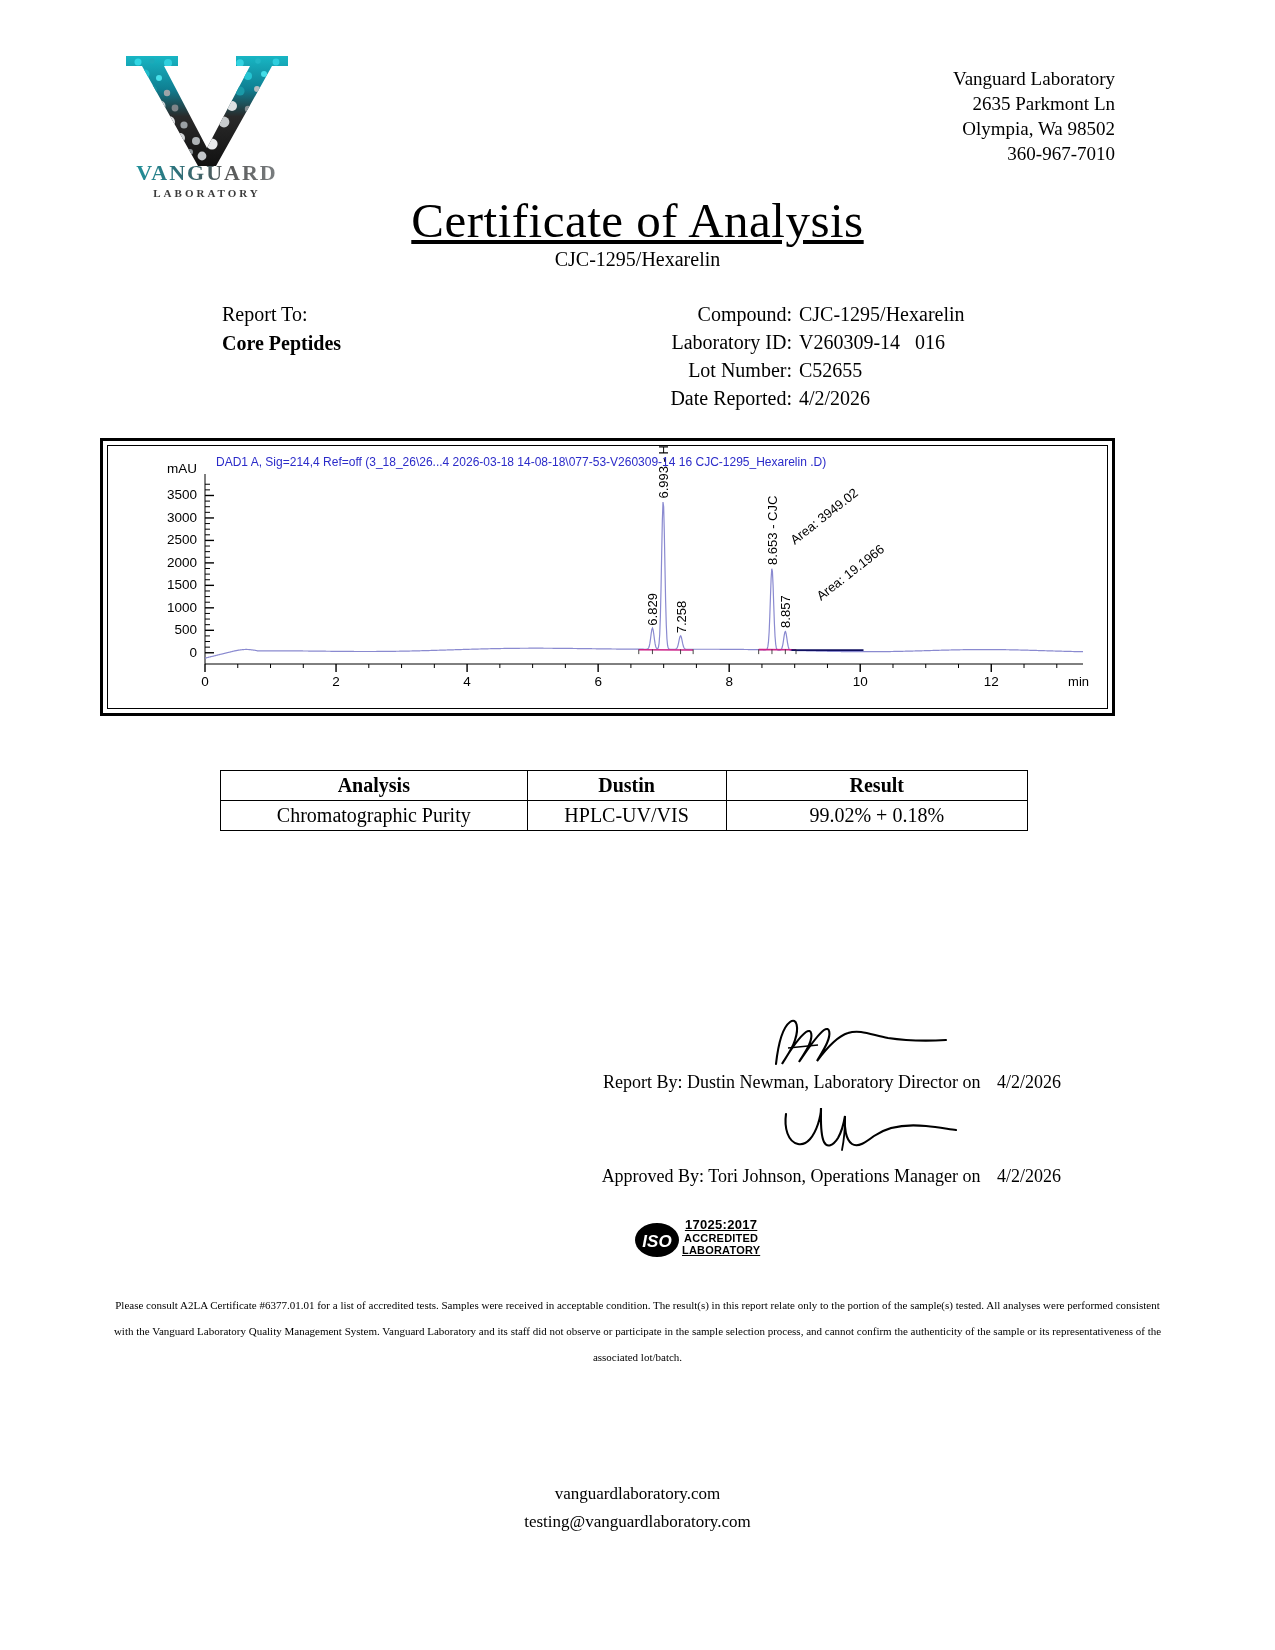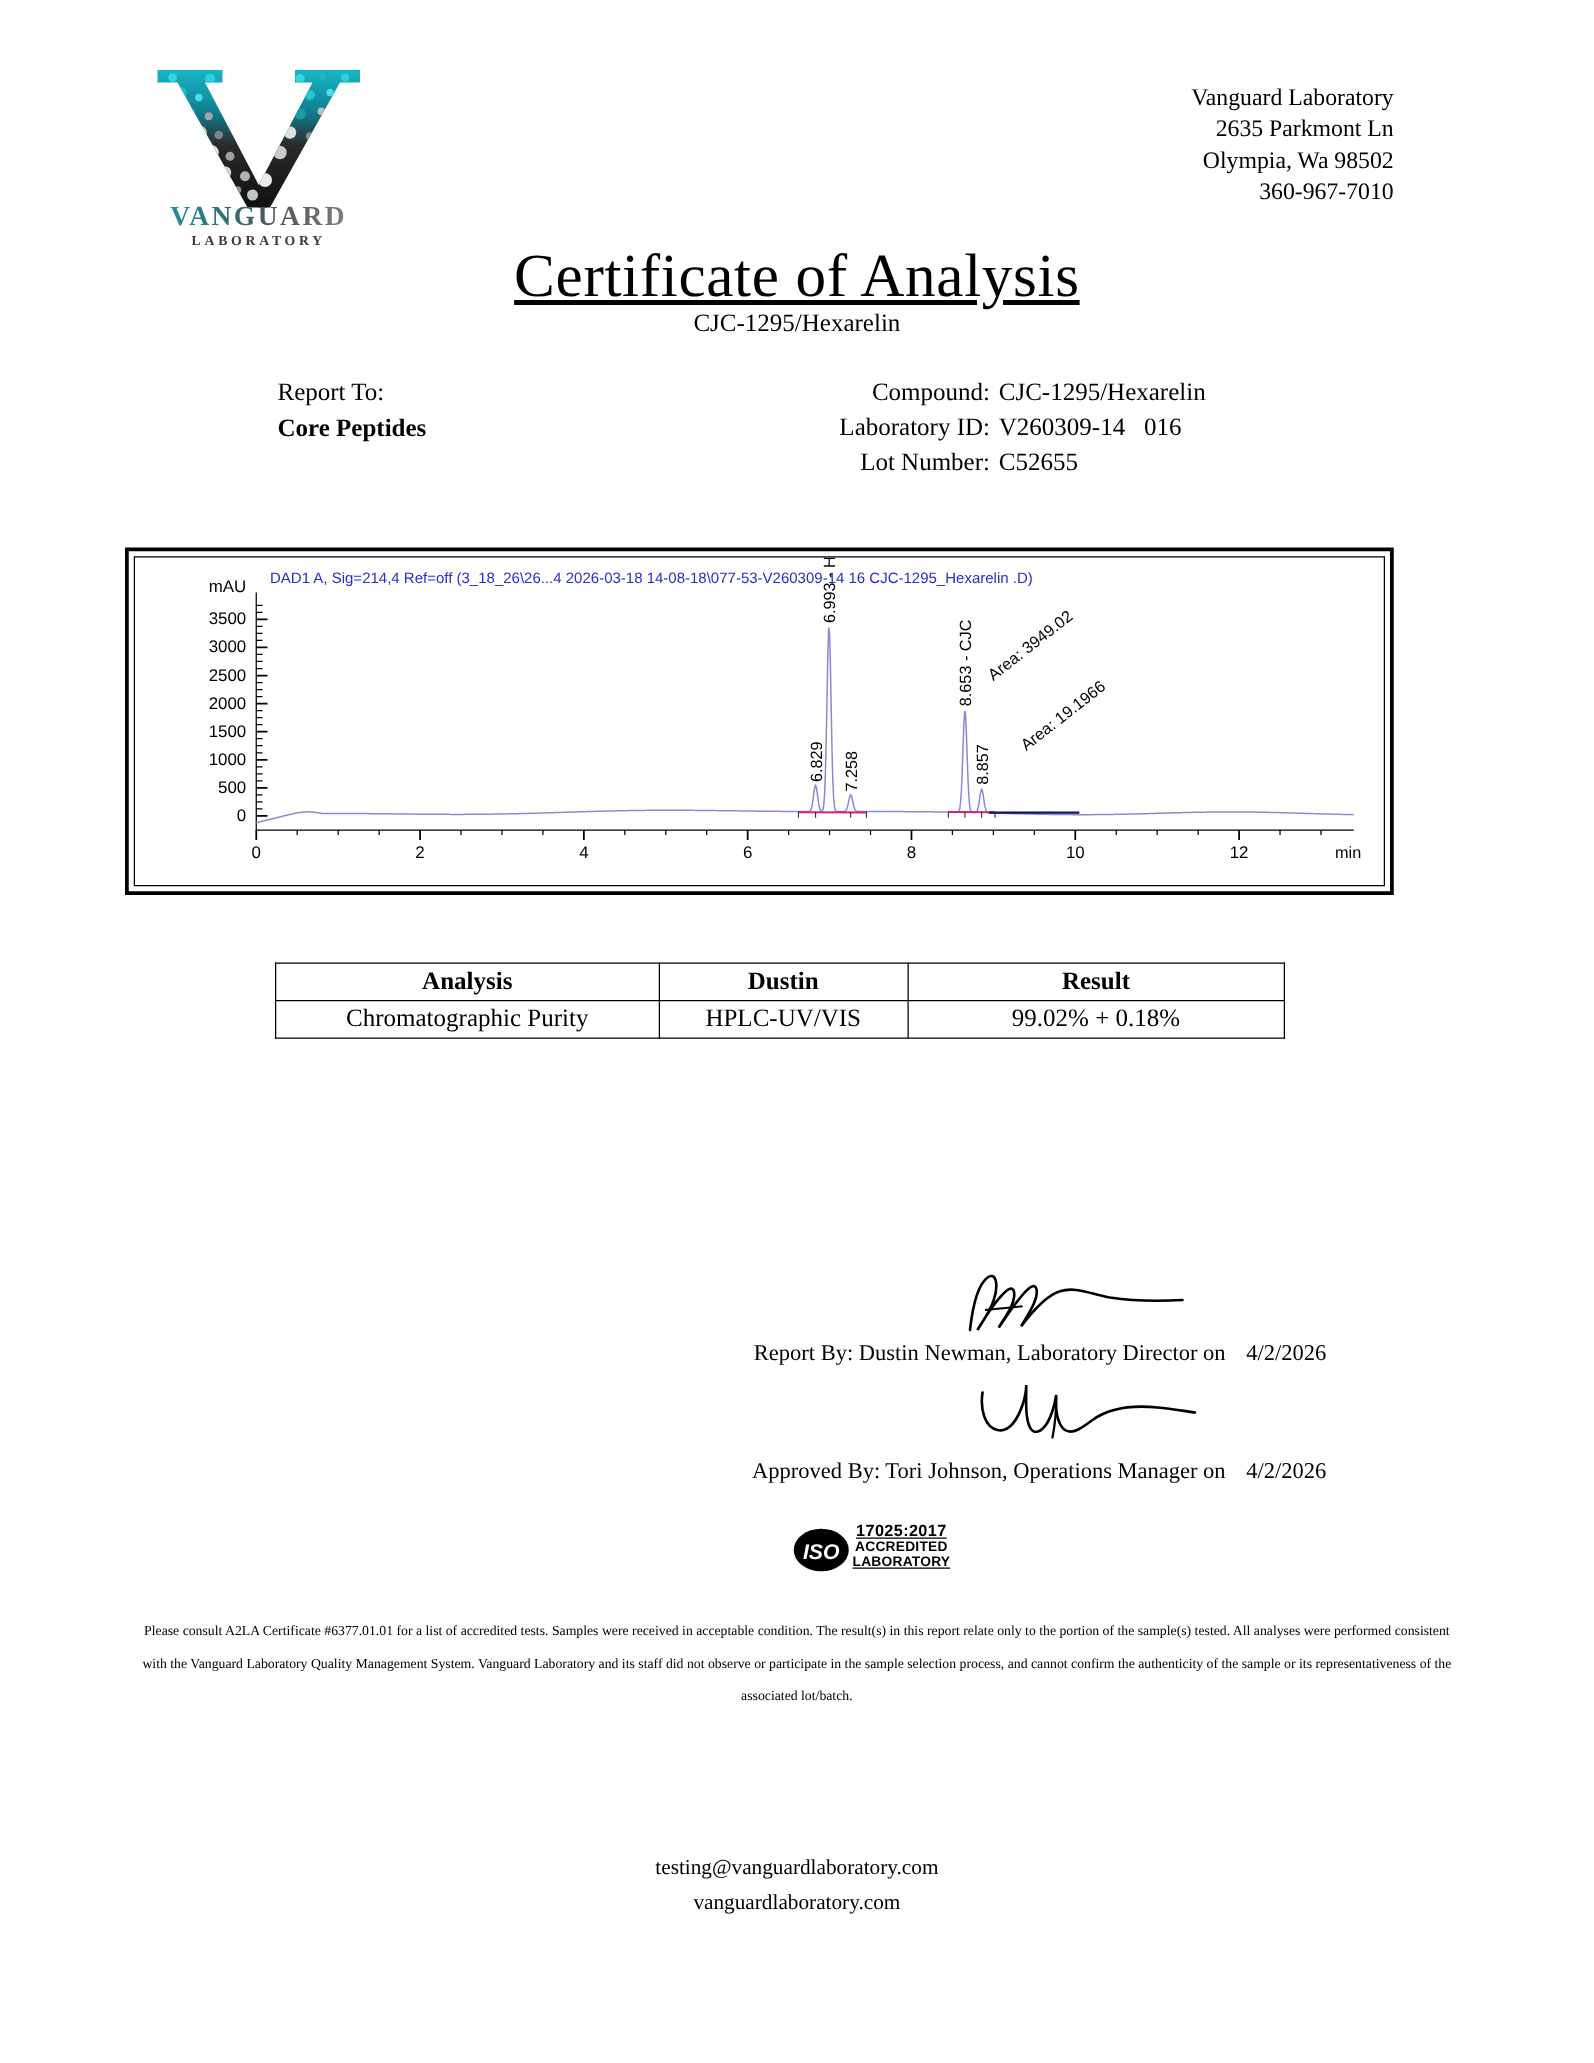--- a/index.html
+++ b/index.html
@@ -146,20 +146,24 @@
       <div class="meta-label">Compound:</div>
       <div class="meta-value">CJC-1295/Hexarelin</div>
     </div>
     <div class="meta-row">
       <div class="meta-label">Laboratory ID:</div>
       <div class="meta-value">V260309-14   016</div>
     </div>
     <div class="meta-row">
       <div class="meta-label">Lot Number:</div>
       <div class="meta-value">C52655</div>
+    </div>
+    <div class="meta-row">
+      <div class="meta-label">Date Reported:</div>
+      <div class="meta-value">4/2/2026</div>
     </div>
   </div>
 
   <div class="chrom-outer">
     <div class="chrom-inner">
       <div class="chrom-title">DAD1 A, Sig=214,4 Ref=off (3_18_26\26...4 2026-03-18 14-08-18\077-53-V260309-14 16 CJC-1295_Hexarelin .D)</div>
       <svg class="chrom-svg" id="chrom" width="1001" height="264">
           <line x1="97" y1="28" x2="97" y2="218" stroke="#000" stroke-width="1"></line>
           <line x1="97" y1="218" x2="975" y2="218" stroke="#000" stroke-width="1"></line>
           <line x1="97" y1="206.76543209876544" x2="106" y2="206.76543209876544" stroke="#000" stroke-width="1.4"></line>
@@ -313,17 +317,17 @@
     <div class="iso-txt">
       <div class="iso-l1">17025:2017</div>
       <div class="iso-l2">ACCREDITED</div>
       <div class="iso-l3">LABORATORY</div>
     </div>
   </div>
 
   <div class="disclaimer">Please consult A2LA Certificate #6377.01.01 for a list of accredited tests. Samples were received in acceptable condition. The result(s) in this report relate only to the portion of the sample(s) tested. All analyses were performed consistent with the Vanguard Laboratory Quality Management System. Vanguard Laboratory and its staff did not observe or participate in the sample selection process, and cannot confirm the authenticity of the sample or its representativeness of the associated lot/batch.</div>
 
   <div class="footer">
+    <div>vanguardlaboratory.com</div>
     <div>testing@vanguardlaboratory.com</div>
-    <div>vanguardlaboratory.com</div>
   </div>
 
 </div>
 
 </body></html>

